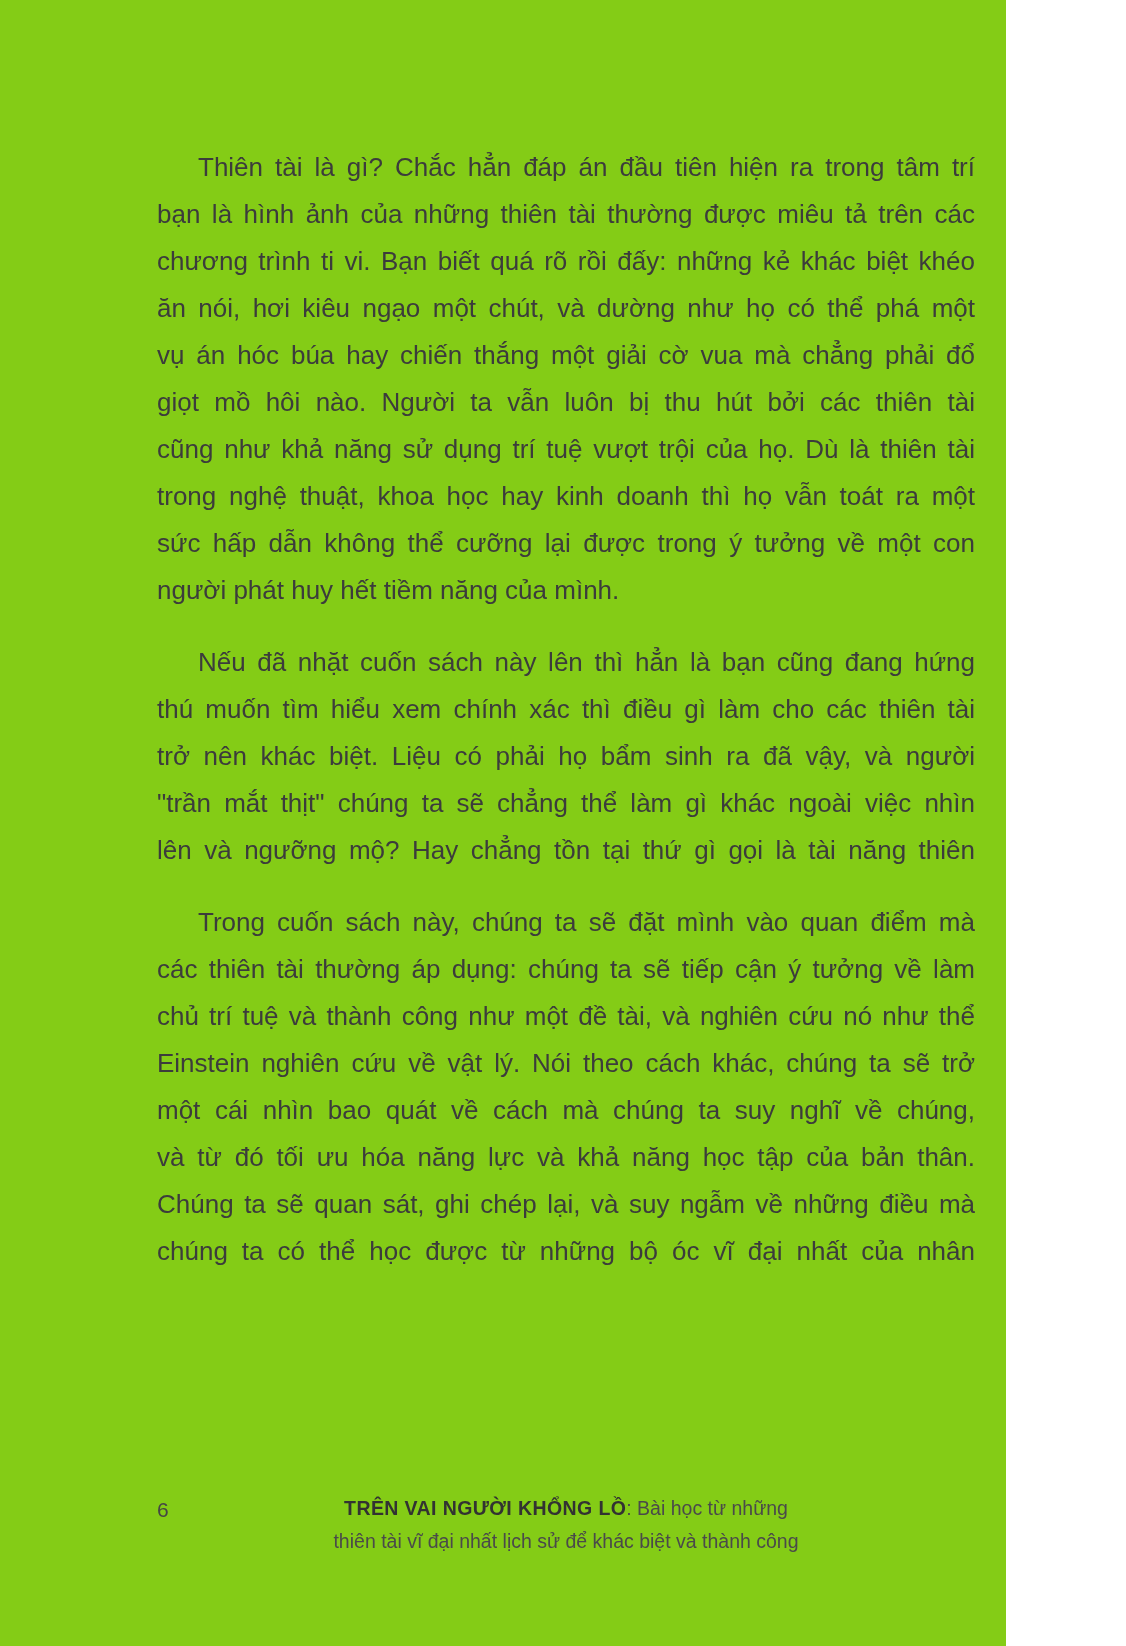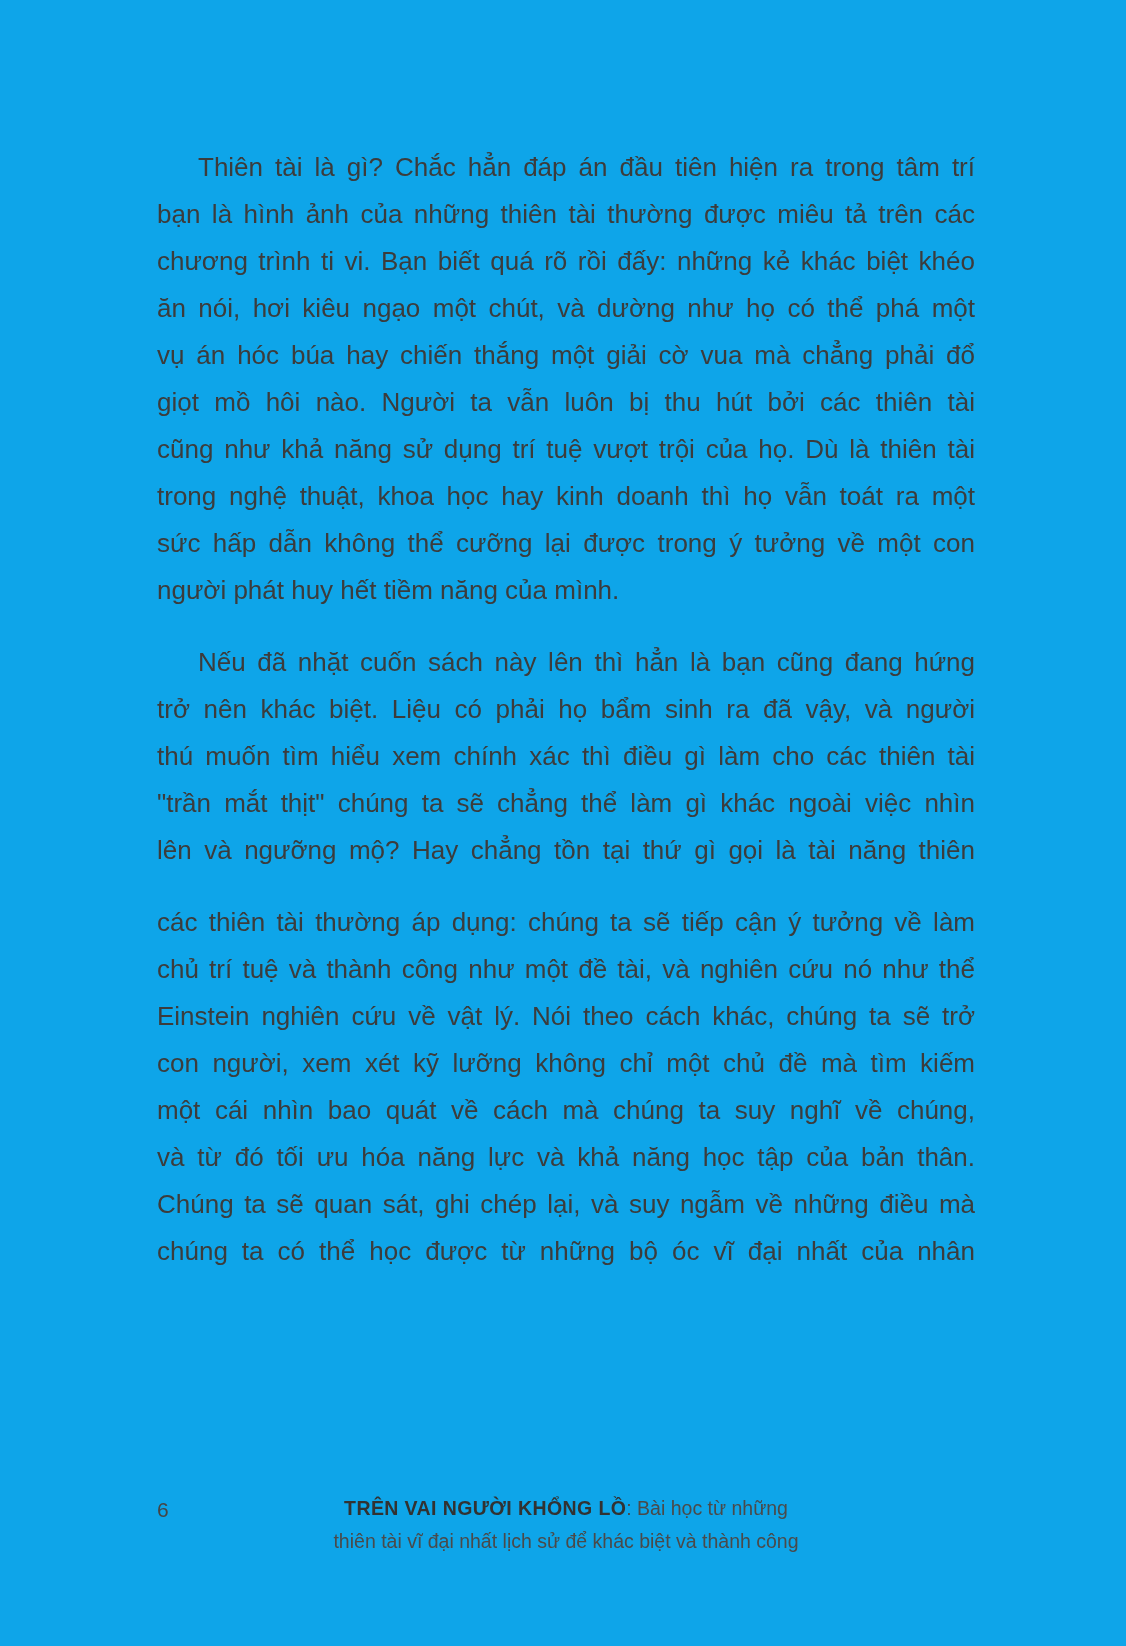--- a/index.html
+++ b/index.html
@@ -2,23 +2,23 @@
 <html lang="vi"><head>
 <meta charset="utf-8">
 <style>
   html, body {
     margin: 0;
     padding: 0;
     background: #ffffff;
   }
   .page {
     position: relative;
-    width: 1126px;
+    width: 1006px;
     height: 1646px;
-    background: #0ea5e9;
+    background: #84cc16;
     overflow: hidden;
     font-family: "Liberation Sans", "DejaVu Sans", sans-serif;
   }
   .text-block {
     position: absolute;
     left: 157px;
     width: 818px;
     top: 144px;
     color: #3c3c3c;
     font-size: 26px;
@@ -81,31 +81,31 @@
       <div class="line">vụ án hóc búa hay chiến thắng một giải cờ vua mà chẳng phải đổ</div>
       <div class="line">giọt mồ hôi nào. Người ta vẫn luôn bị thu hút bởi các thiên tài</div>
       <div class="line">cũng như khả năng sử dụng trí tuệ vượt trội của họ. Dù là thiên tài</div>
       <div class="line">trong nghệ thuật, khoa học hay kinh doanh thì họ vẫn toát ra một</div>
       <div class="line">sức hấp dẫn không thể cưỡng lại được trong ý tưởng về một con</div>
       <div class="line short">người phát huy hết tiềm năng của mình.</div>
     </div>
 
     <div class="para">
       <div class="line first">Nếu đã nhặt cuốn sách này lên thì hẳn là bạn cũng đang hứng</div>
+      <div class="line">thú muốn tìm hiểu xem chính xác thì điều gì làm cho các thiên tài</div>
       <div class="line">trở nên khác biệt. Liệu có phải họ bẩm sinh ra đã vậy, và người</div>
-      <div class="line">thú muốn tìm hiểu xem chính xác thì điều gì làm cho các thiên tài</div>
       <div class="line">"trần mắt thịt" chúng ta sẽ chẳng thể làm gì khác ngoài việc nhìn</div>
       <div class="line">lên và ngưỡng mộ? Hay chẳng tồn tại thứ gì gọi là tài năng thiên</div>
     </div>
 
     <div class="para">
+      <div class="line first">Trong cuốn sách này, chúng ta sẽ đặt mình vào quan điểm mà</div>
       <div class="line">các thiên tài thường áp dụng: chúng ta sẽ tiếp cận ý tưởng về làm</div>
       <div class="line">chủ trí tuệ và thành công như một đề tài, và nghiên cứu nó như thể</div>
       <div class="line">Einstein nghiên cứu về vật lý. Nói theo cách khác, chúng ta sẽ trở</div>
-      <div class="line">con người, xem xét kỹ lưỡng không chỉ một chủ đề mà tìm kiếm</div>
       <div class="line">một cái nhìn bao quát về cách mà chúng ta suy nghĩ về chúng,</div>
       <div class="line">và từ đó tối ưu hóa năng lực và khả năng học tập của bản thân.</div>
       <div class="line">Chúng ta sẽ quan sát, ghi chép lại, và suy ngẫm về những điều mà</div>
       <div class="line">chúng ta có thể học được từ những bộ óc vĩ đại nhất của nhân</div>
     </div>
 
   </div>
 
   <div class="footer">
     <span class="page-num">6</span>

